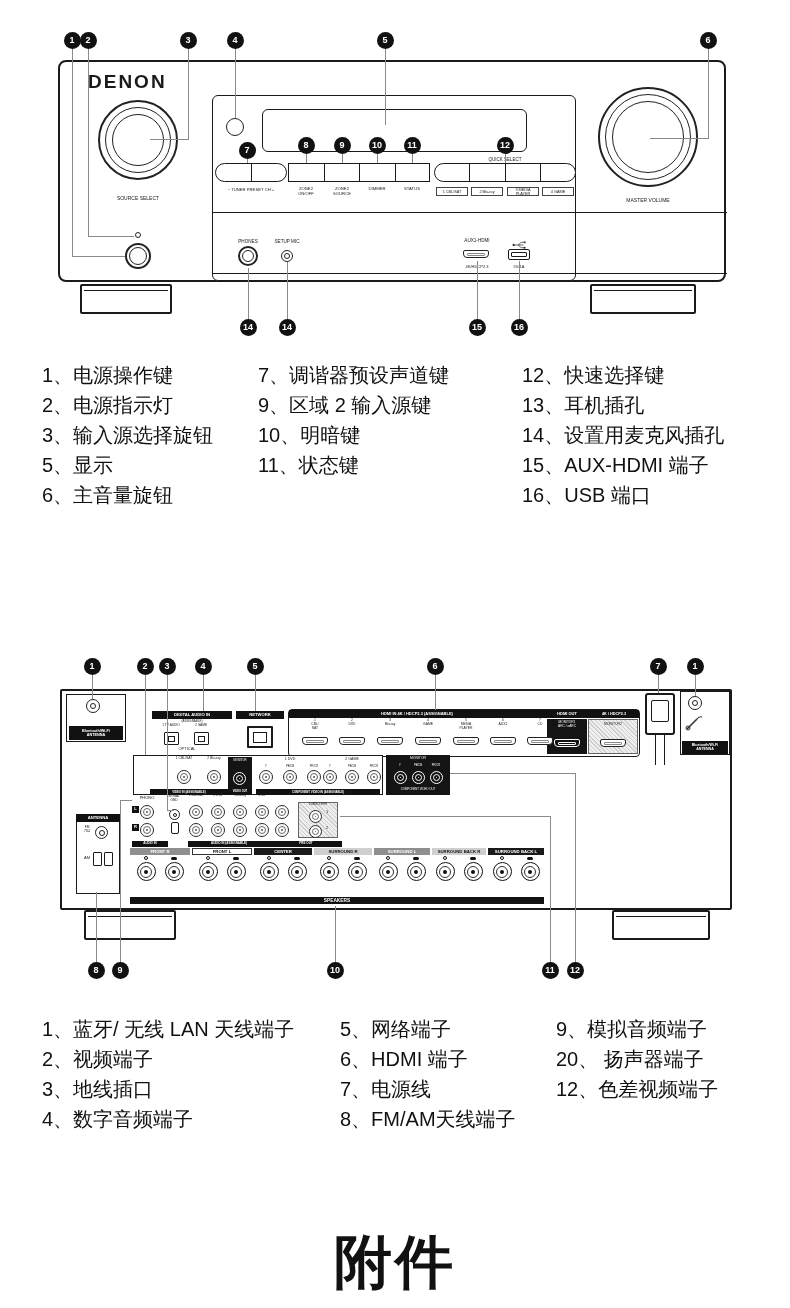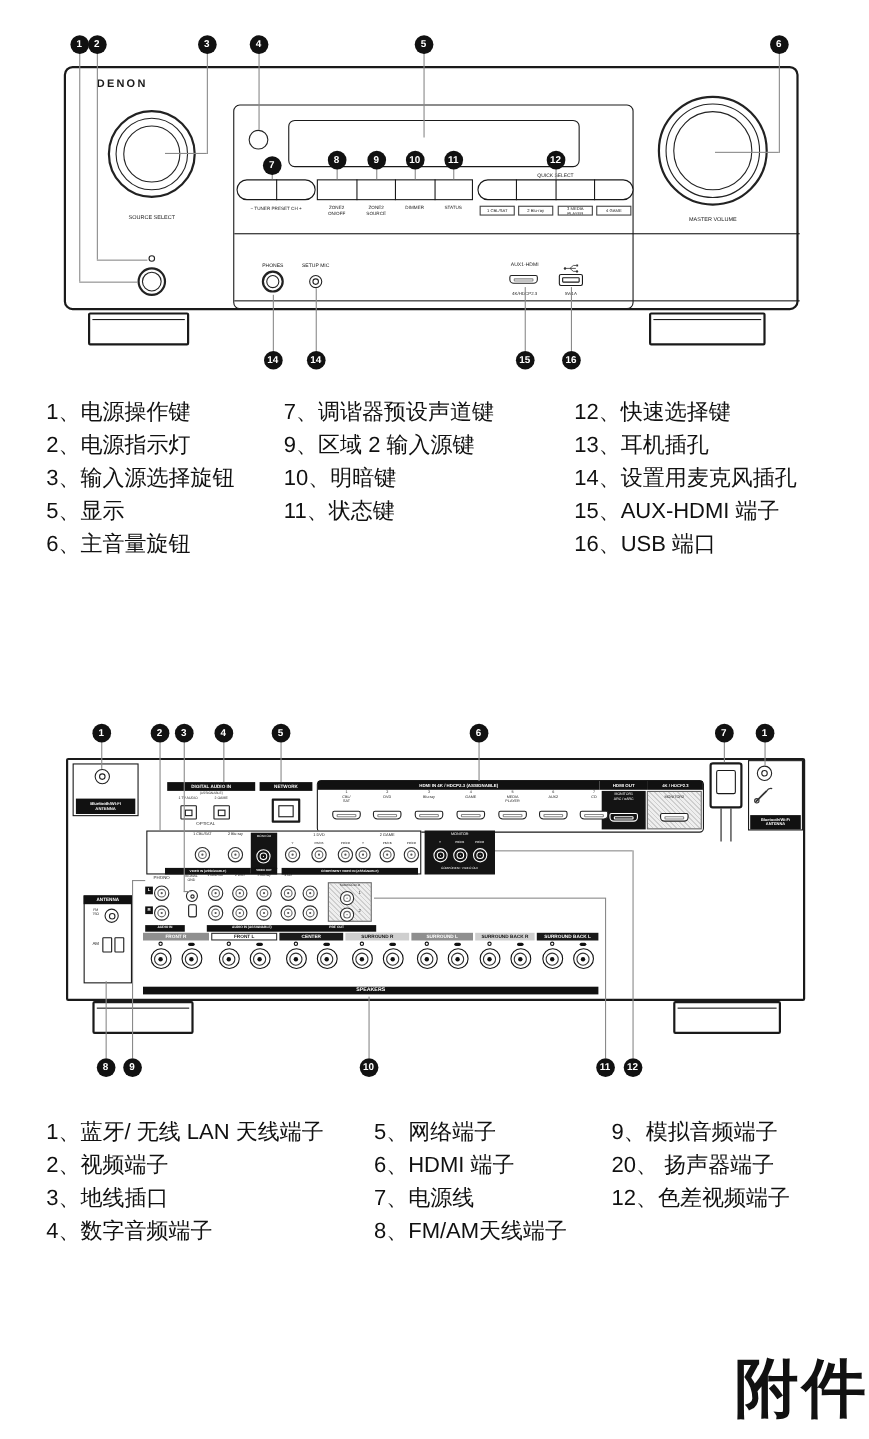--- a/index.html
+++ b/index.html
@@ -31,21 +31,21 @@
   .post::after{content:"";position:absolute;inset:6.5px;background:#111;border-radius:50%;}
   .plus{position:absolute;width:4px;height:4px;border:1px solid #111;border-radius:50%;box-sizing:border-box;}
   .minus{position:absolute;width:6px;height:3px;background:#111;border-radius:1.5px;}
   .co{position:absolute;width:17px;height:17px;border-radius:50%;background:#111;color:#fff;
       font-size:9px;font-weight:bold;display:flex;align-items:center;justify-content:center;z-index:6;}
   .ld{position:absolute;background:#8a8a8a;z-index:5;}
   .qbox{position:absolute;border:0.7px solid #444;display:flex;align-items:center;justify-content:center;
         text-align:center;box-sizing:border-box;overflow:hidden;}
   .lg{position:absolute;font-size:20px;line-height:30px;color:#111;white-space:nowrap;font-weight:500;}
   .sphead{position:absolute;display:flex;align-items:center;justify-content:center;font-weight:bold;box-sizing:border-box;}
-  .title{position:absolute;left:0;width:790px;text-align:right;font-size:58px;font-weight:900;color:#111;letter-spacing:3px;}
+  .title{position:absolute;left:0;width:790px;text-align:center;font-size:58px;font-weight:900;color:#111;letter-spacing:3px;}
   .iconbox{position:absolute;}
 </style>
 </head>
 <body>
 
 <div class="page" id="page">
   <div class="title" style="top:1224px">附件</div>
 <div class="orect" style="left: 58px; top: 60px; width: 668px; height: 222px; border-width: 2px; border-radius: 8px;"></div>
     <div class="orect" style="left: 212px; top: 95px; width: 364px; height: 186px; border-width: 1.5px; border-radius: 6px;"></div>
     <div class="orect" style="left: 262px; top: 109px; width: 265px; height: 43px; border-width: 1.5px; border-radius: 6px;"></div>
@@ -75,21 +75,21 @@
     <div class="ring" style="left: 125px; top: 243px; width: 26px; height: 26px; border-width: 2px;"></div>
     <div class="ring" style="left: 129px; top: 247px; width: 18px; height: 18px; border-width: 1px;"></div>
     <div class="ring" style="left: 598px; top: 87px; width: 100px; height: 100px; border-width: 2px;"></div>
     <div class="ring" style="left: 605px; top: 94px; width: 86px; height: 86px; border-width: 1px;"></div>
     <div class="ring" style="left: 612px; top: 101px; width: 72px; height: 72px; border-width: 1.5px;"></div>
     <div class="ring" style="left: 238px; top: 246px; width: 20px; height: 20px; border-width: 2px;"></div>
     <div class="ring" style="left: 242px; top: 250px; width: 12px; height: 12px; border-width: 1px;"></div>
     <div class="ring" style="left: 281px; top: 250px; width: 12px; height: 12px; border-width: 1.5px;"></div>
     <div class="ring" style="left: 284px; top: 253px; width: 6px; height: 6px; border-width: 1px;"></div>
     <div class="hp" style="left: 463px; top: 250px;"></div>
-    <div class="t" style="left: 88px; top: 71px; width: 80px; font-size: 10px; font-weight: bold; letter-spacing: 2px; text-align: left;">DENON</div>
+    <div class="t" style="left: 88px; top: 71px; width: 80px; font-size: 19px; font-weight: bold; letter-spacing: 2px; text-align: left;">DENON</div>
     <div class="t" style="left: 98px; top: 196px; width: 80px; font-size: 5px;">SOURCE SELECT</div>
     <div class="t" style="left: 598px; top: 198px; width: 100px; font-size: 5px;">MASTER VOLUME</div>
     <div class="t" style="left: 434px; top: 157px; width: 142px; font-size: 4.5px;">QUICK SELECT</div>
     <div class="t" style="left: 213px; top: 188px; width: 76px; font-size: 4.2px;">−  TUNER PRESET CH  +</div>
     <div class="t" style="left: 289px; top: 187px; width: 34px; font-size: 4.2px;">ZONE2
 ON/OFF</div>
     <div class="t" style="left: 325px; top: 187px; width: 34px; font-size: 4.2px;">ZONE2
 SOURCE</div>
     <div class="t" style="left: 360px; top: 187px; width: 34px; font-size: 4.2px;">DIMMER</div>
     <div class="t" style="left: 395px; top: 187px; width: 34px; font-size: 4.2px;">STATUS</div>

